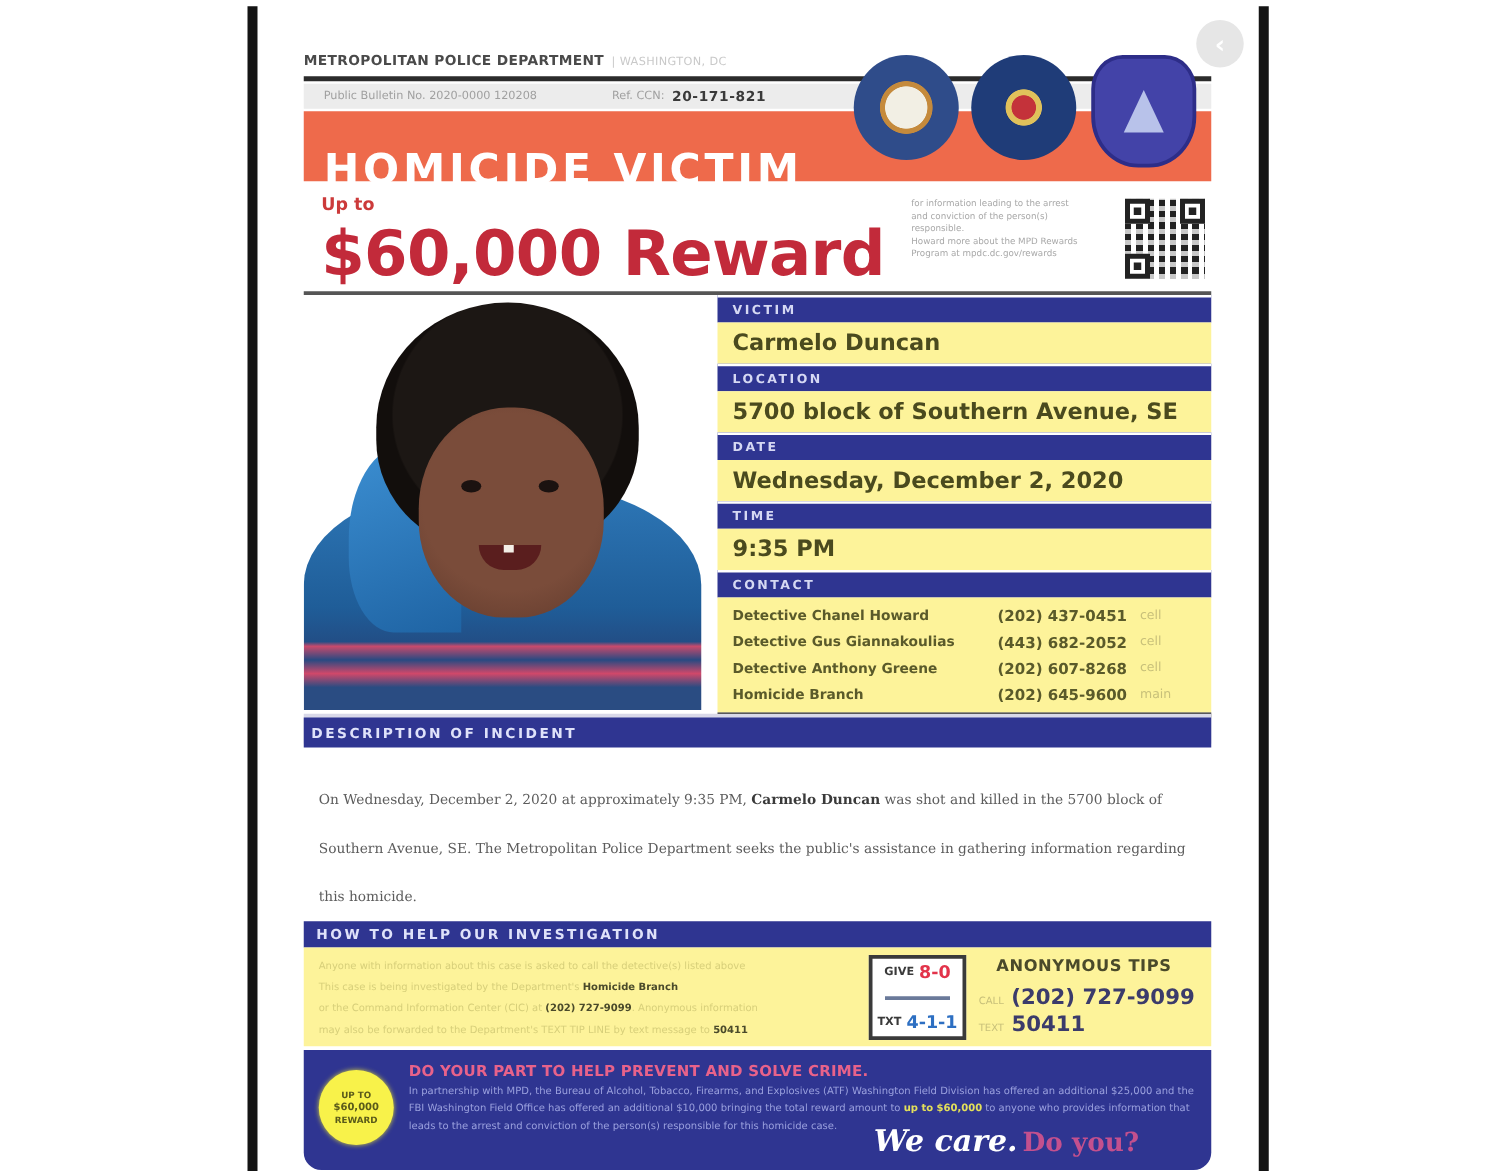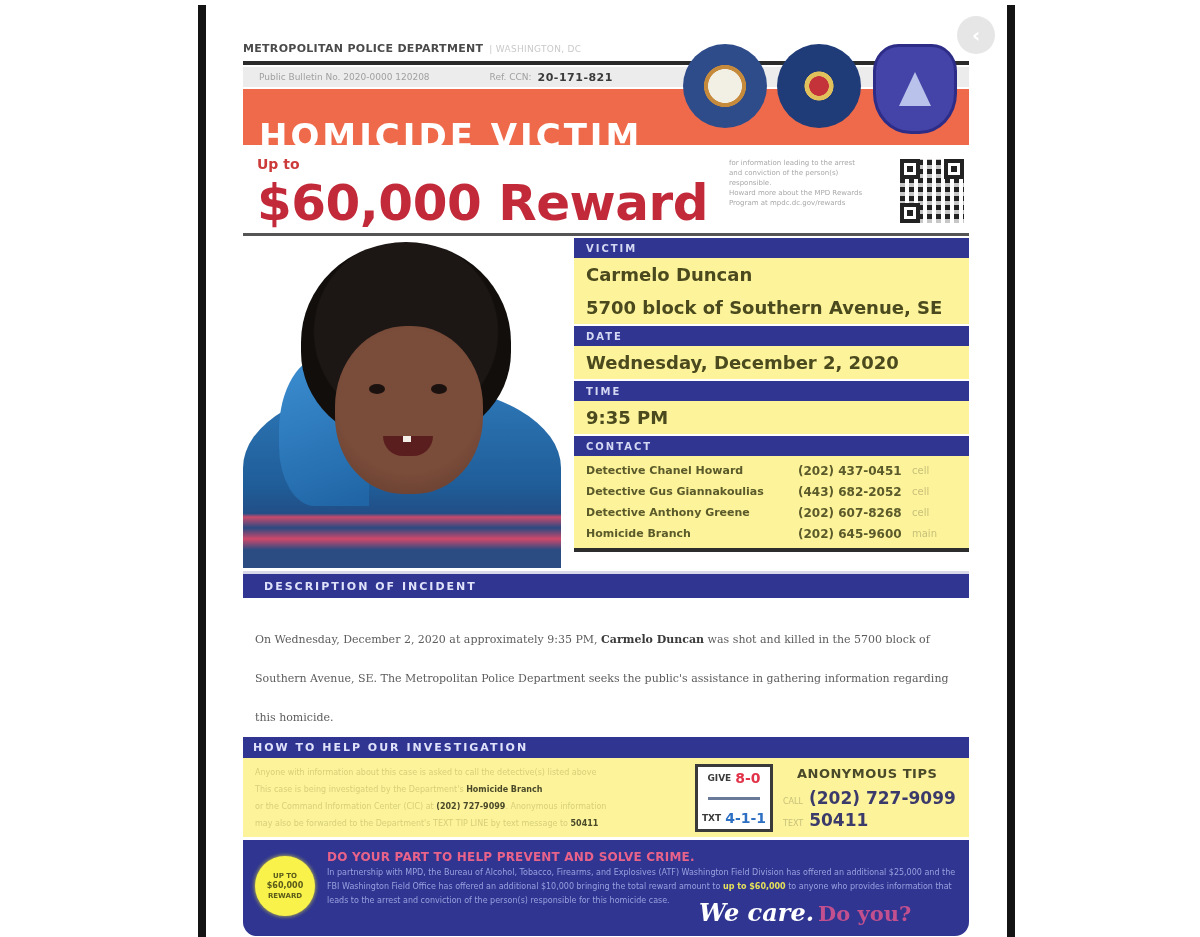--- a/index.html
+++ b/index.html
@@ -68,21 +68,21 @@
   .lbl { height: 22px; background: #2f3591; color: #d5d8f3; font-size: 10px; font-weight: bold; letter-spacing: 2px; padding-left: 12px; display: flex; align-items: center; border-top: 2px solid #ffffff; }
   .val { height: 33px; background: #fdf39a; color: #4a4a1e; font-size: 18px; font-weight: bold; padding-left: 12px; display: flex; align-items: center; white-space: nowrap; }
   .contacts { background: #fdf39a; padding: 4px 0 2px 12px; height: 92px; }
   .contact-row { display: flex; height: 21px; align-items: center; font-size: 11px; font-weight: bold; color: #5a5a2a; white-space: nowrap; }
   .contact-row .cname { width: 212px; }
   .contact-row .cphone { width: 114px; font-size: 12px; }
   .contact-row .ctype { color: #c8c07a; font-weight: normal; font-size: 10px; }
   .info-rule { height: 4px; background: #2d2d2d; }
 
   
-  .desc-head { position: absolute; left: 0; top: 536px; width: 726px; height: 24px; background: #2f3591; color: #dfe2fa; font-size: 11px; font-weight: bold; letter-spacing: 2px; padding-left: 21px; display: flex; align-items: center; box-shadow: 0 -3px 0 #d8d8e8; }
+  .desc-head { position: absolute; left: 0; top: 536px; width: 726px; height: 24px; background: #2f3591; color: #dfe2fa; font-size: 11px; font-weight: bold; letter-spacing: 2px; padding-left: 6px; display: flex; align-items: center; box-shadow: 0 -3px 0 #d8d8e8; }
   .desc-body { position: absolute; left: 12px; top: 582px; width: 706px; font-family: "DejaVu Serif", serif; font-size: 11px; line-height: 39px; color: #5c5c5c; }
   .desc-body b { color: #3a3a3a; }
 
   
   .help-head { position: absolute; left: 0; top: 699px; width: 726px; height: 21px; background: #2f3591; color: #dfe2fa; font-size: 11px; font-weight: bold; letter-spacing: 2px; padding-left: 10px; display: flex; align-items: center; }
   .help-body { position: absolute; left: 0; top: 720px; width: 726px; height: 79px; background: #fdf39a; }
   .help-text { position: absolute; left: 12px; top: 6px; width: 428px; font-size: 8px; line-height: 17px; color: #d7cf7a; }
   .help-text b { color: #4a4a2a; }
   .give50 { position: absolute; left: 452px; top: 6px; width: 78px; height: 68px; border: 3px solid #3a3a3a; background: #ffffff; }
   .give50 .row1, .give50 .row3 { height: 22px; display: flex; align-items: center; justify-content: center; font-weight: bold; font-size: 14px; }
@@ -159,20 +159,21 @@
     <div class="face"></div>
     <div class="eye l"></div>
     <div class="eye r"></div>
     <div class="mouth"></div>
     <div class="tooth"></div>
   </div>
 
   <div class="info">
     <div class="lbl">VICTIM</div>
     <div class="val">Carmelo Duncan</div>
+    <div class="lbl">LOCATION</div>
     <div class="val">5700 block of Southern Avenue, SE</div>
     <div class="lbl">DATE</div>
     <div class="val">Wednesday, December 2, 2020</div>
     <div class="lbl">TIME</div>
     <div class="val">9:35 PM</div>
     <div class="lbl">CONTACT</div>
     <div class="contacts">
       <div class="contact-row">
         <span class="cname">Detective Chanel Howard</span>
         <span class="cphone">(202) 437-0451</span>

